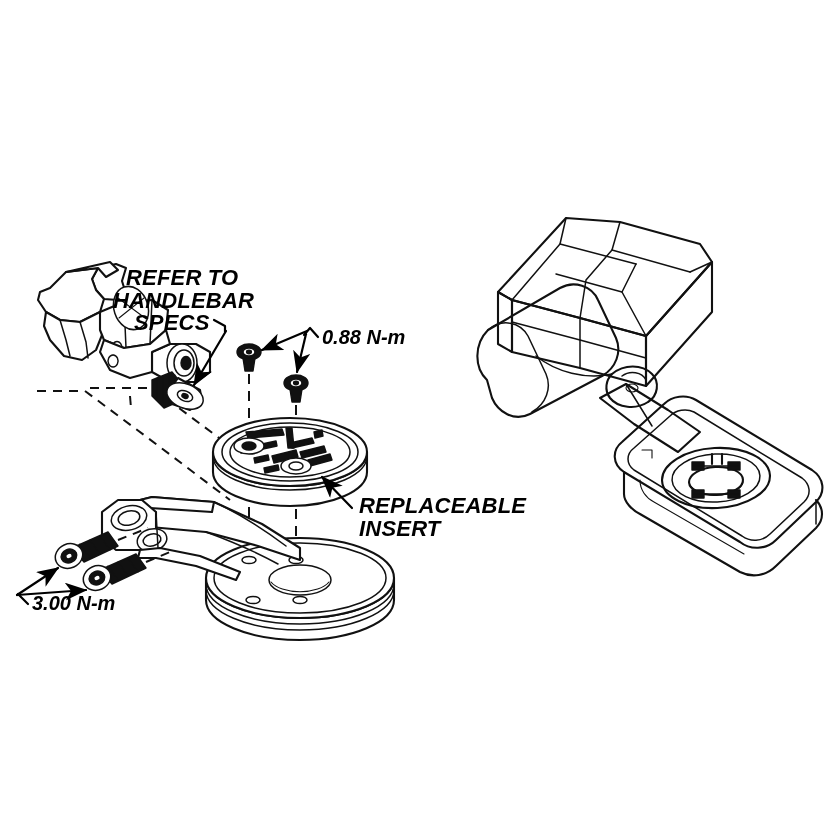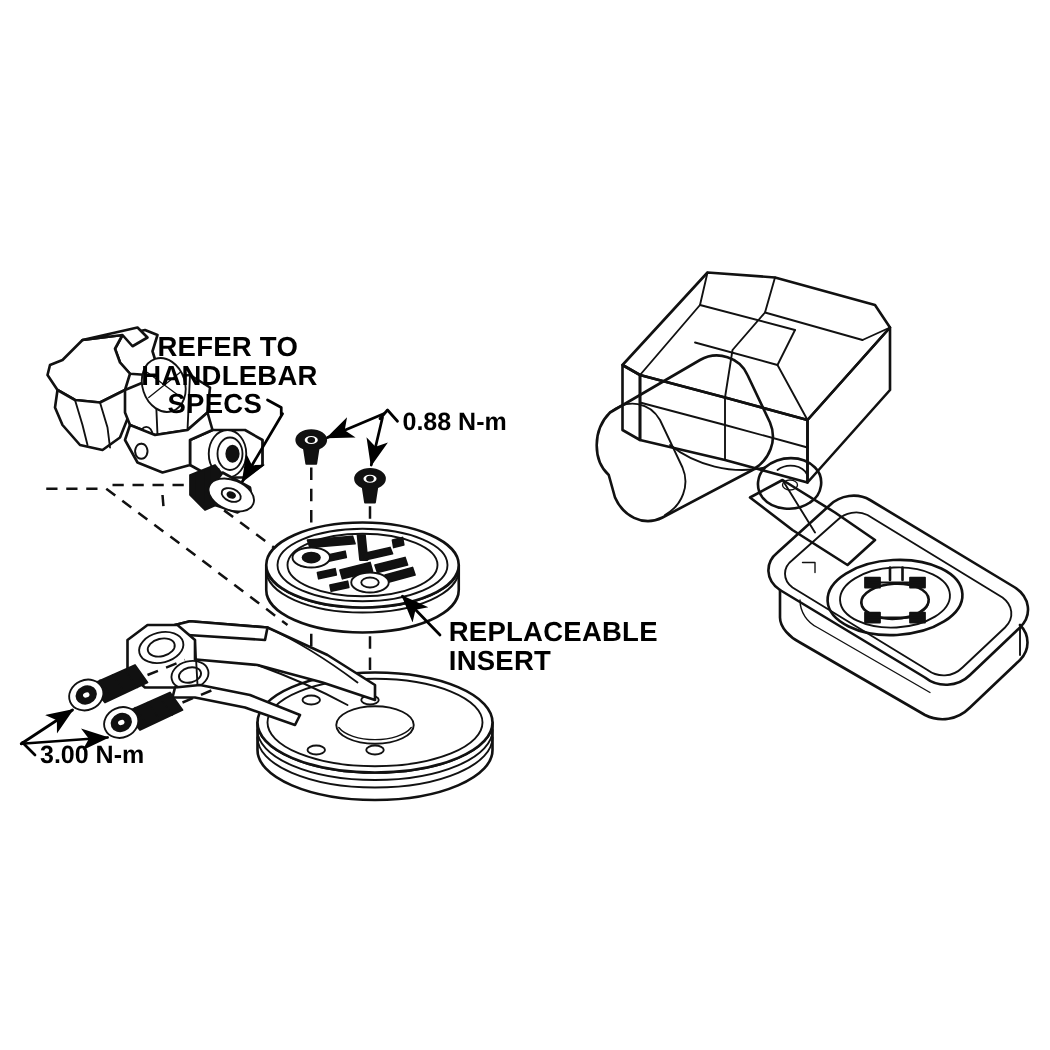--- a/index.html
+++ b/index.html
@@ -8,20 +8,21 @@
     padding: 0;
     background: #ffffff;
   }
   #canvas {
     position: relative;
     width: 840px;
     height: 840px;
     background: #ffffff;
     font-family: "Liberation Sans", sans-serif;
     overflow: hidden;
+    font-style: italic;
   }
   #canvas svg {
     display: block;
     width: 840px;
     height: 840px;
   }
   .lbl {
     font-family: "Liberation Sans", sans-serif;
     font-weight: bold;
     fill: #000000;

